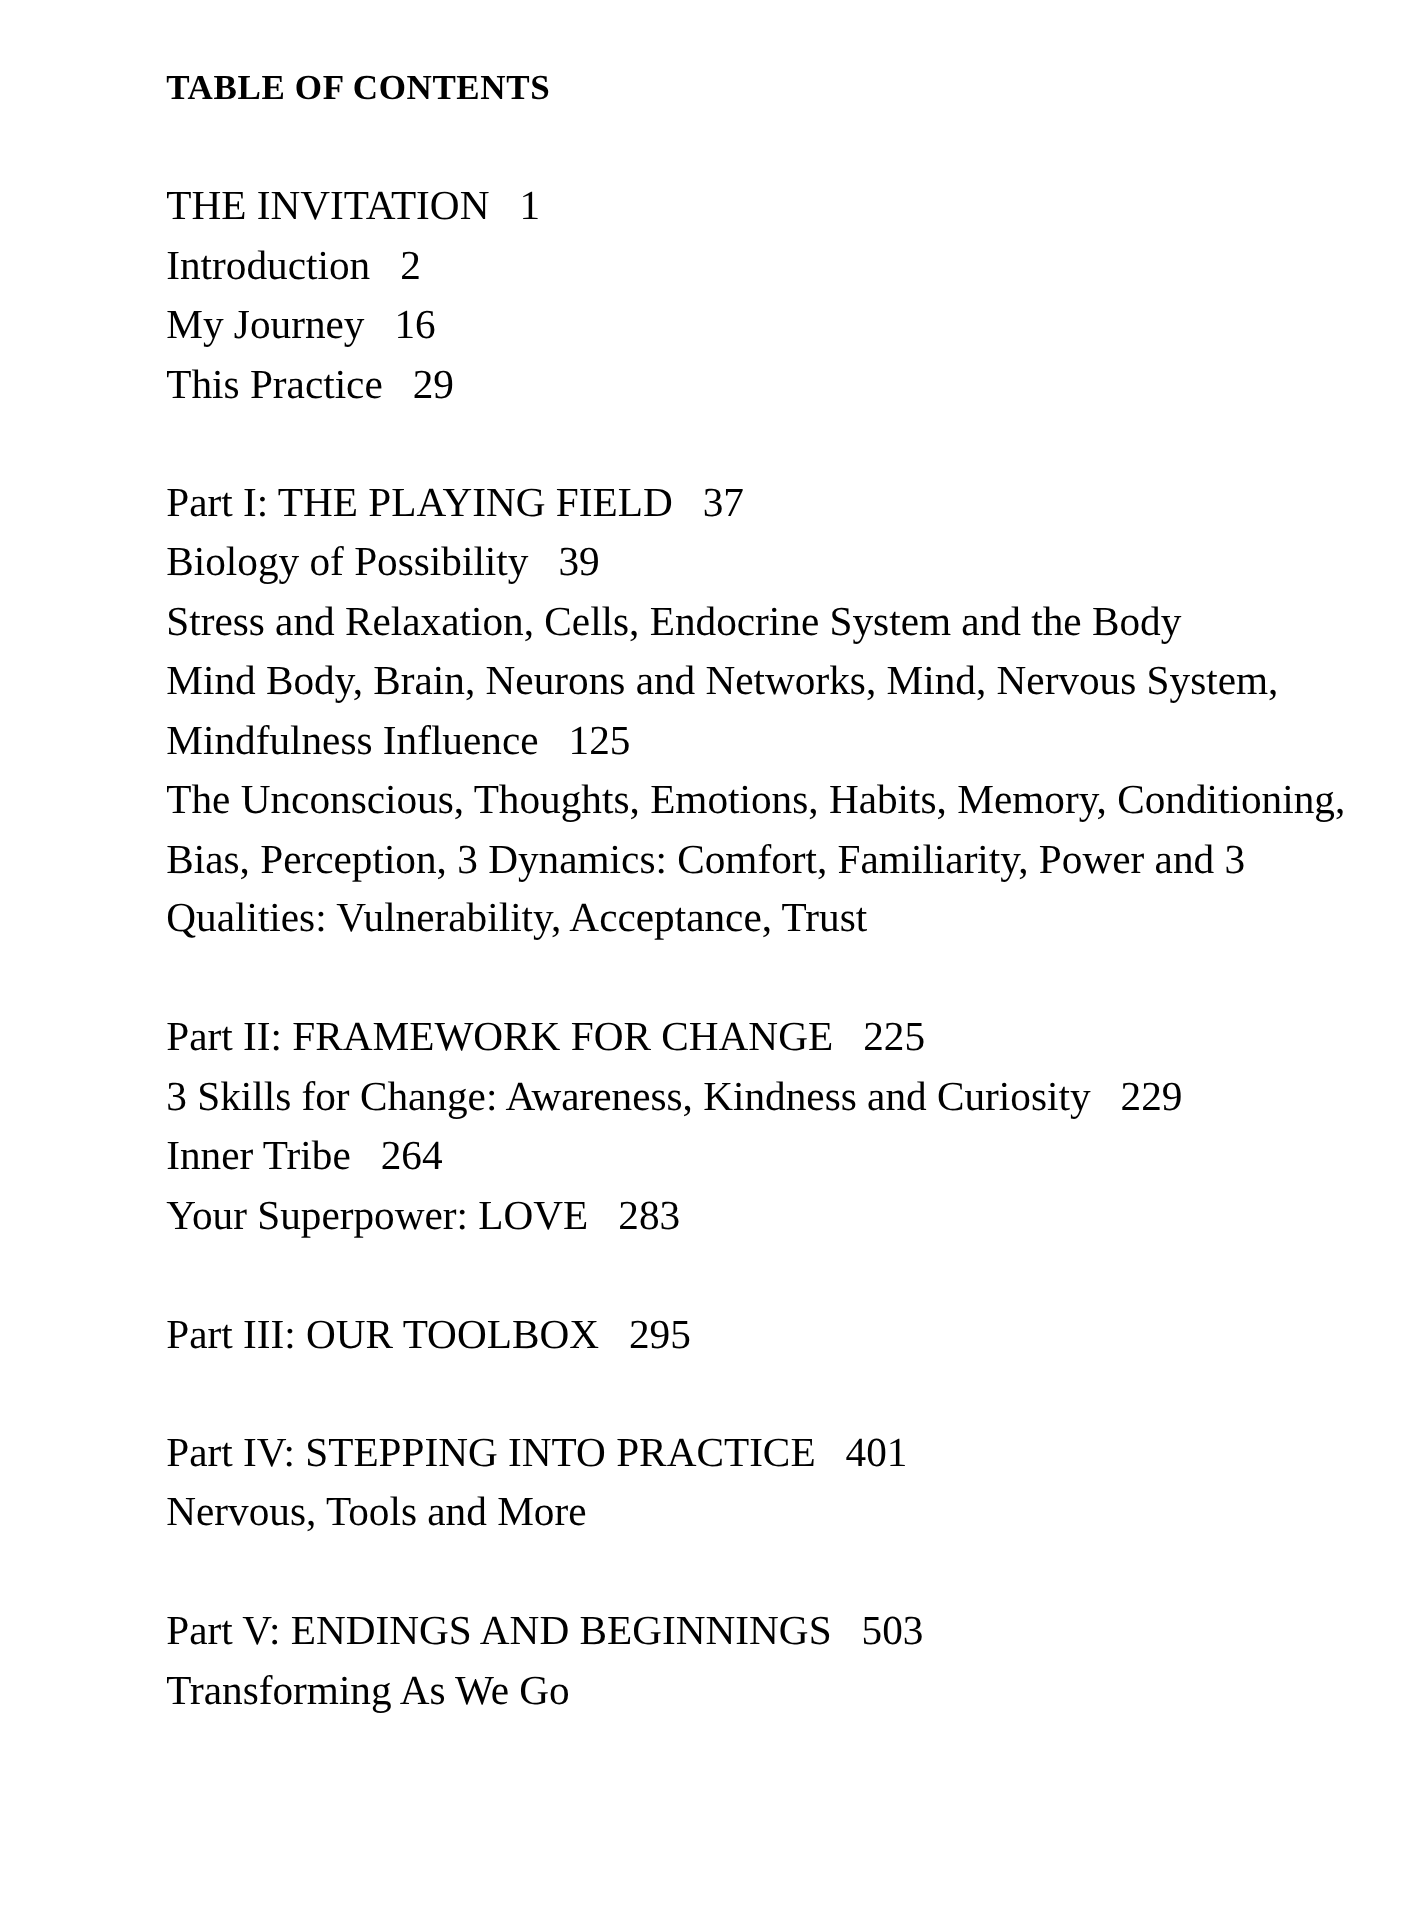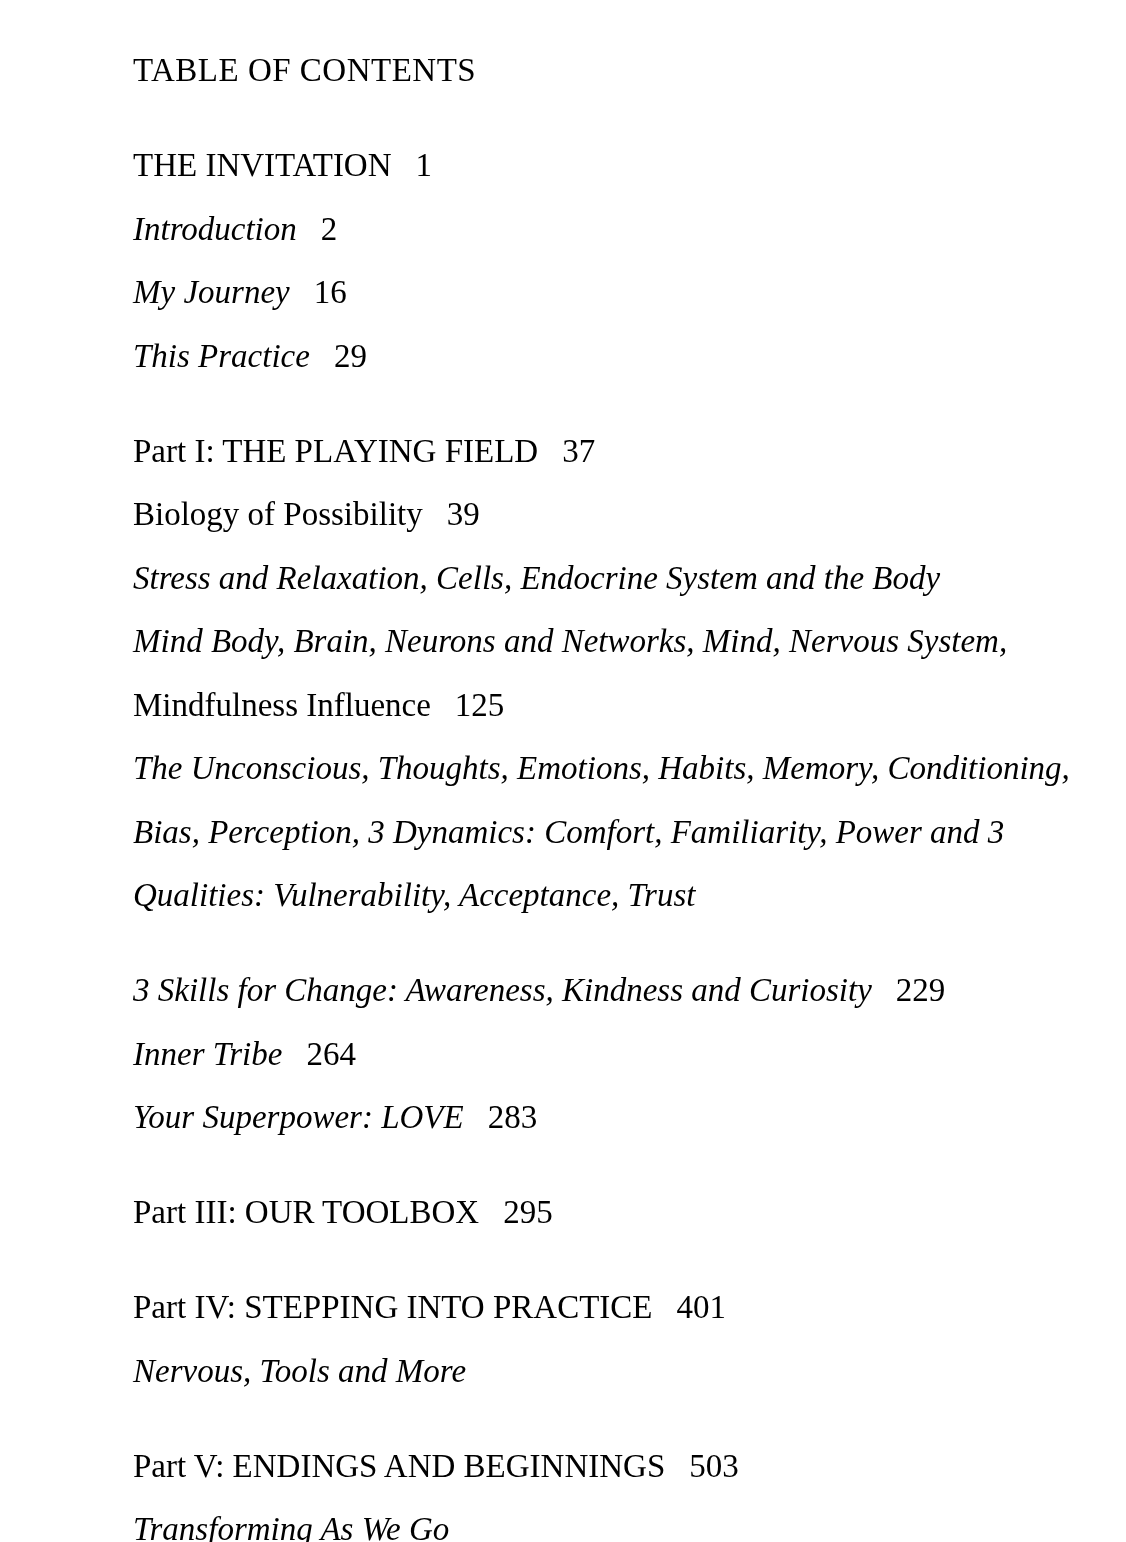--- a/index.html
+++ b/index.html
@@ -14,38 +14,36 @@
     background: #ffffff;
     box-sizing: border-box;
     padding: 47px 60px 0 133px;
     overflow: hidden;
     font-family: "Liberation Serif", "DejaVu Serif", serif;
     color: #000000;
     font-size: 33px;
     line-height: 47.5px;
   }
   .toc-title {
-    font-weight: normal;
+    font-weight: bold;
     letter-spacing: 0.5px;
     margin: 0 0 47.5px 0;
-    font-size: 33px;
+    font-size: 28px;
     line-height: 47.5px;
   }
   .toc-section {
     margin: 0 0 47.5px 0;
   }
   .toc-entry {
     white-space: nowrap;
-    margin-top: 16px;
   }
   .toc-entry .label {
     font-style: normal;
   }
   .toc-entry.italic .label {
-    font-style: italic;
   }
   .toc-entry .page-num {
     font-style: normal;
     margin-left: 24px;
   }
 </style>
 </head>
 <body>
 
 <div class="page">
@@ -61,20 +59,21 @@
         <div class="toc-entry"><span class="label">Part I: THE PLAYING FIELD</span><span class="page-num">37</span></div>
         <div class="toc-entry"><span class="label">Biology of Possibility</span><span class="page-num">39</span></div>
         <div class="toc-entry italic"><span class="label">Stress and Relaxation, Cells, Endocrine System and the Body</span></div>
         <div class="toc-entry italic"><span class="label">Mind Body, Brain, Neurons and Networks, Mind, Nervous System,</span></div>
         <div class="toc-entry"><span class="label">Mindfulness Influence</span><span class="page-num">125</span></div>
         <div class="toc-entry italic"><span class="label">The Unconscious, Thoughts, Emotions, Habits, Memory, Conditioning,</span></div>
         <div class="toc-entry italic"><span class="label">Bias, Perception, 3 Dynamics: Comfort, Familiarity, Power and 3</span></div>
         <div class="toc-entry italic"><span class="label">Qualities: Vulnerability, Acceptance, Trust</span></div>
       </div>
       <div class="toc-section">
+        <div class="toc-entry"><span class="label">Part II: FRAMEWORK FOR CHANGE</span><span class="page-num">225</span></div>
         <div class="toc-entry italic"><span class="label">3 Skills for Change: Awareness, Kindness and Curiosity</span><span class="page-num">229</span></div>
         <div class="toc-entry italic"><span class="label">Inner Tribe</span><span class="page-num">264</span></div>
         <div class="toc-entry italic"><span class="label">Your Superpower: LOVE</span><span class="page-num">283</span></div>
       </div>
       <div class="toc-section">
         <div class="toc-entry"><span class="label">Part III: OUR TOOLBOX</span><span class="page-num">295</span></div>
       </div>
       <div class="toc-section">
         <div class="toc-entry"><span class="label">Part IV: STEPPING INTO PRACTICE</span><span class="page-num">401</span></div>
         <div class="toc-entry italic"><span class="label">Nervous, Tools and More</span></div>

